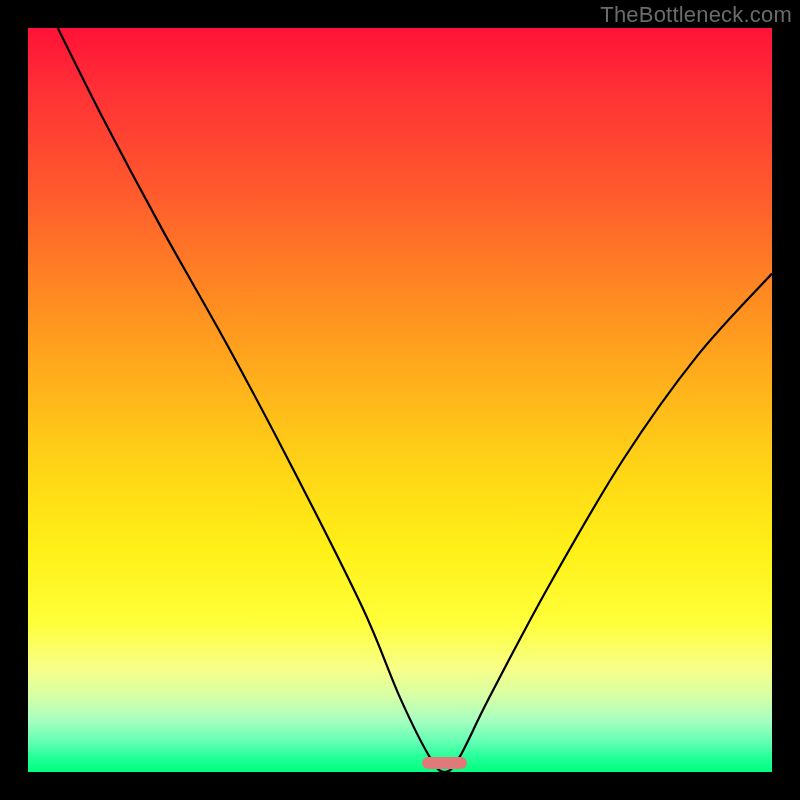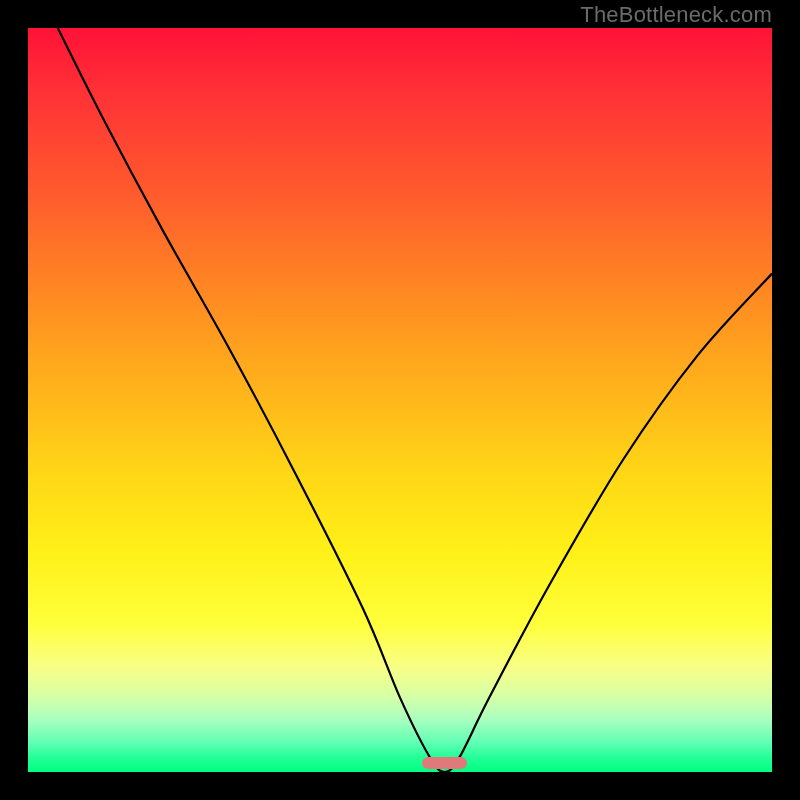--- a/index.html
+++ b/index.html
@@ -12,21 +12,21 @@
     font-family: Arial, Helvetica, sans-serif;
   }
   .container {
     position: relative;
     width: 800px;
     height: 800px;
   }
   .watermark {
     position: absolute;
     top: 2px;
-    right: 28px;
+    right: 8px;
     font-size: 22px;
     font-weight: 500;
     color: #6b6b6b;
     letter-spacing: 0.2px;
     z-index: 10;
   }
   .plot-area {
     position: absolute;
     left: 28px;
     top: 28px;

